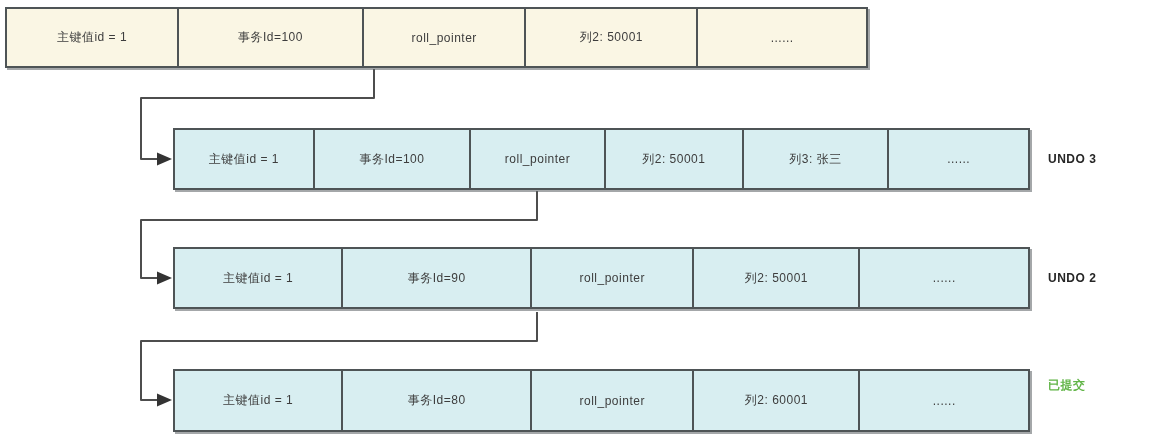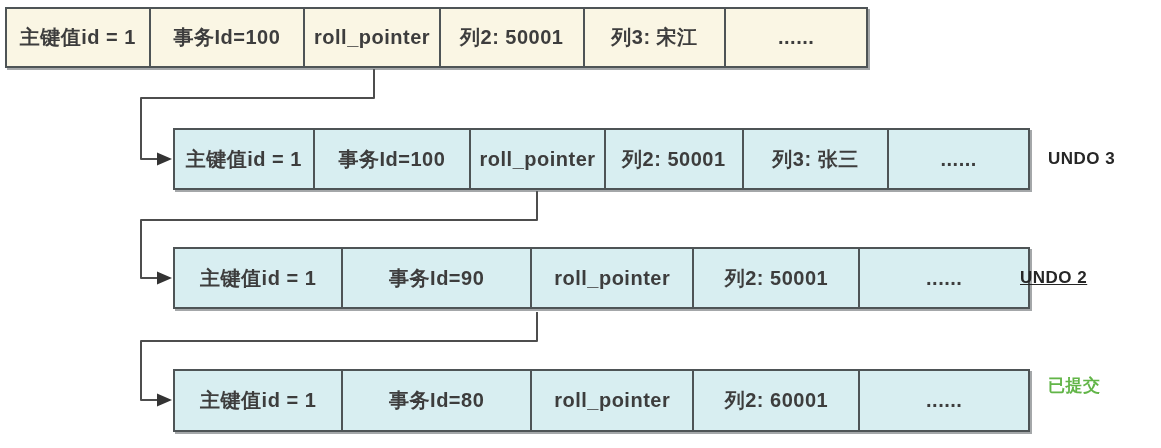--- a/index.html
+++ b/index.html
@@ -17,29 +17,29 @@
     border:2px solid #4e5456;
     box-sizing:border-box;
     box-shadow:2px 2px 0 rgba(90,95,98,0.55);
   }
   .record-row.current{background:#faf6e4;}
   .record-row.undo{background:#d8eef1;}
   .cell{
     display:flex;align-items:center;justify-content:center;
     border-right:2px solid #4e5456;
     box-sizing:border-box;
-    font-size:20px;font-weight:bold;color:#3d3d3d;
+    font-size:12px;font-weight:normal;color:#3d3d3d;
     white-space:nowrap;
     letter-spacing:0.5px;
   }
   .cell:last-child{border-right:none;}
   .row-label{
     position:absolute;
     display:flex;align-items:center;
-    font-size:17px;font-weight:bold;color:#262626;
+    font-size:12px;font-weight:bold;color:#262626;
     letter-spacing:0.5px;
   }
   .row-label.committed{color:#62b548;}
 </style>
 </head>
 <body>
 
 <div class="canvas">
 
   <svg class="connectors" viewBox="0 0 1161 448" xmlns="http://www.w3.org/2000/svg">
@@ -53,42 +53,41 @@
       <polygon points="172,278 157,271.5 157,284.5"></polygon>
       <polygon points="172,400 157,393.5 157,406.5"></polygon>
     </g>
   </svg>
 
   <div class="record-row current" style="left:5px;top:7px;width:863px;height:61px;">
     <div class="cell" style="flex:144">主键值id = 1</div>
     <div class="cell" style="flex:155">事务Id=100</div>
     <div class="cell" style="flex:136">roll_pointer</div>
     <div class="cell" style="flex:144">列2: 50001</div>
-    <div class="cell" style="flex:142">列3: 宋江</div>
     <div class="cell" style="flex:142">......</div>
   </div>
 
   <div class="record-row undo" style="left:173px;top:128px;width:857px;height:62px;">
     <div class="cell" style="flex:140">主键值id = 1</div>
     <div class="cell" style="flex:157">事务Id=100</div>
     <div class="cell" style="flex:135">roll_pointer</div>
     <div class="cell" style="flex:138">列2: 50001</div>
     <div class="cell" style="flex:146">列3: 张三</div>
     <div class="cell" style="flex:141">......</div>
   </div>
   <div class="row-label" style="left:1048px;top:128px;height:62px;">UNDO 3</div>
 
   <div class="record-row undo" style="left:173px;top:247px;width:857px;height:62px;">
     <div class="cell" style="flex:140">主键值id = 1</div>
     <div class="cell" style="flex:157">事务Id=90</div>
     <div class="cell" style="flex:135">roll_pointer</div>
     <div class="cell" style="flex:138">列2: 50001</div>
     <div class="cell" style="flex:141">......</div>
   </div>
-  <div class="row-label" style="left:1020px;top:247px;height:62px;text-decoration:underline;">UNDO 2</div>
+  <div class="row-label" style="left:1048px;top:247px;height:62px;">UNDO 2</div>
 
   <div class="record-row undo" style="left:173px;top:369px;width:857px;height:63px;">
     <div class="cell" style="flex:140">主键值id = 1</div>
     <div class="cell" style="flex:157">事务Id=80</div>
     <div class="cell" style="flex:135">roll_pointer</div>
     <div class="cell" style="flex:138">列2: 60001</div>
     <div class="cell" style="flex:141">......</div>
   </div>
   <div class="row-label committed" style="left:1048px;top:354px;height:63px;">已提交</div>
 

